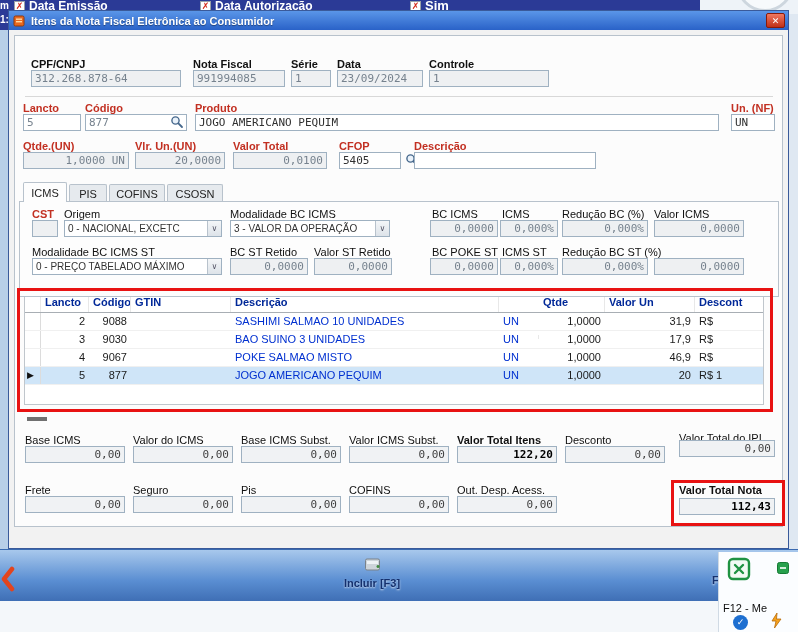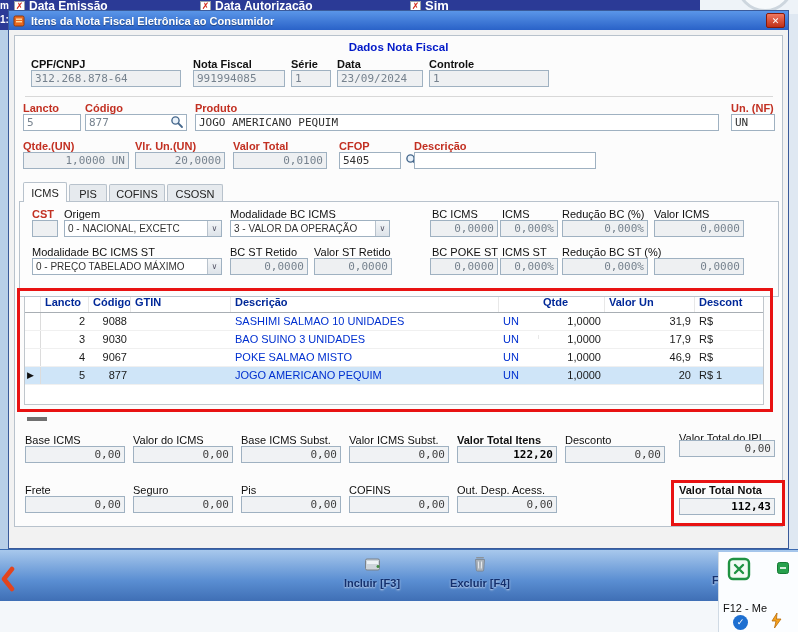--- a/index.html
+++ b/index.html
@@ -70,29 +70,20 @@
   <div class="abs" style="left:0;top:601px;width:798px;height:31px;background:#f4f7fa"></div>
 
   <div class="fbtn" style="left:330px;top:556px;width:84px">
     <span><svg width="17" height="16" viewBox="0 0 17 16">
           <rect x="1.5" y="3" width="14" height="11" rx="1.5" fill="#cdd4da" stroke="#7a828a"></rect>
           <rect x="3" y="5" width="11" height="3" fill="#eef2f5"></rect>
           <path d="M12.5 10.5h3M14 9v3" stroke="#3f8a3f" stroke-width="1.6"></path>
         </svg></span>
     <span class="cap">Incluir [F3]</span>
   </div>
-  <div class="fbtn" style="left:438px;top:555px;width:84px">
-    <span><svg width="16" height="17" viewBox="0 0 16 17">
-          <rect x="4" y="2" width="8" height="1.6" rx="0.8" fill="#8b939c"></rect>
-          <path d="M3.5 4.5h9l-.8 10.5a1.2 1.2 0 0 1-1.2 1.1H5.5a1.2 1.2 0 0 1-1.2-1.1z" fill="#aab2ba" stroke="#7a828a" stroke-width="0.8"></path>
-          <line x1="6.4" y1="6.5" x2="6.7" y2="13.5" stroke="#e8ecf0" stroke-width="1"></line>
-          <line x1="9.6" y1="6.5" x2="9.3" y2="13.5" stroke="#e8ecf0" stroke-width="1"></line>
-        </svg></span>
-    <span class="cap">Excluir [F4]</span>
-  </div>
   <span class="abs cap" style="left:712px;top:574px;font:bold 11px 'Liberation Sans',sans-serif;color:#14306e;text-shadow:0 1px 2px rgba(255,255,255,.8)">Fe</span>
 
   <span class="abs" style="left:0;top:566px;z-index:2"><svg width="15" height="26" viewBox="0 0 15 26">
         <path d="M12 3 L4 13 L12 23" fill="none" stroke="#e2441e" stroke-width="4.5" stroke-linecap="round" stroke-linejoin="round"></path>
       </svg></span>
 
   <div class="abs" style="left:718px;top:552px;width:80px;height:80px;background:#fbfdff;border-left:1px solid #d0dae4;z-index:2">
     <span class="abs" style="left:8px;top:5px"><svg width="24" height="24" viewBox="0 0 24 24">
           <rect x="2" y="2" width="20" height="20" rx="4" fill="#f2faf4" stroke="#1f9242" stroke-width="2.4"></rect>
           <path d="M8 8 L16 16 M16 8 L8 16" stroke="#1f9242" stroke-width="2.4" stroke-linecap="round"></path>
@@ -117,21 +108,20 @@
             <rect x="3" y="3.5" width="6" height="1.4" fill="#ffd9a0"></rect>
             <rect x="3" y="6" width="6" height="1.4" fill="#ffd9a0"></rect>
           </svg>
         </span>
       <span style="margin-left:6px;font:bold 11px 'Liberation Sans',sans-serif;color:#fff;text-shadow:0 1px 1px rgba(0,0,0,.4);white-space:nowrap">Itens da Nota Fiscal Eletrônica ao Consumidor</span>
       <span class="abs" style="right:3px;top:2px;width:19px;height:15px;background:linear-gradient(#f07860,#c03018);border:1px solid #8a1a08;border-radius:2px;color:#fff;font:bold 9px 'DejaVu Sans',sans-serif;text-align:center;line-height:14px">✕</span>
     </div>
 
     <div class="panel" style="left:5px;top:24px;width:769px;height:492px">
 
-      <div class="abs" style="left:0;top:5px;width:767px;text-align:center;font:bold 11.5px 'Liberation Sans',sans-serif;color:#0018c8">Dados Nota Fiscal</div>
 
       <span class="lbl" style="left:16px;top:22px">CPF/CNPJ</span>
       <div class="inp gray" style="left:16px;top:34px;width:150px">312.268.878-64</div>
       <span class="lbl" style="left:178px;top:22px">Nota Fiscal</span>
       <div class="inp gray" style="left:178px;top:34px;width:92px">991994085</div>
       <span class="lbl" style="left:276px;top:22px">Série</span>
       <div class="inp gray" style="left:276px;top:34px;width:40px">1</div>
       <span class="lbl" style="left:322px;top:22px">Data</span>
       <div class="inp gray" style="left:322px;top:34px;width:86px">23/09/2024</div>
       <span class="lbl" style="left:414px;top:22px">Controle</span>

